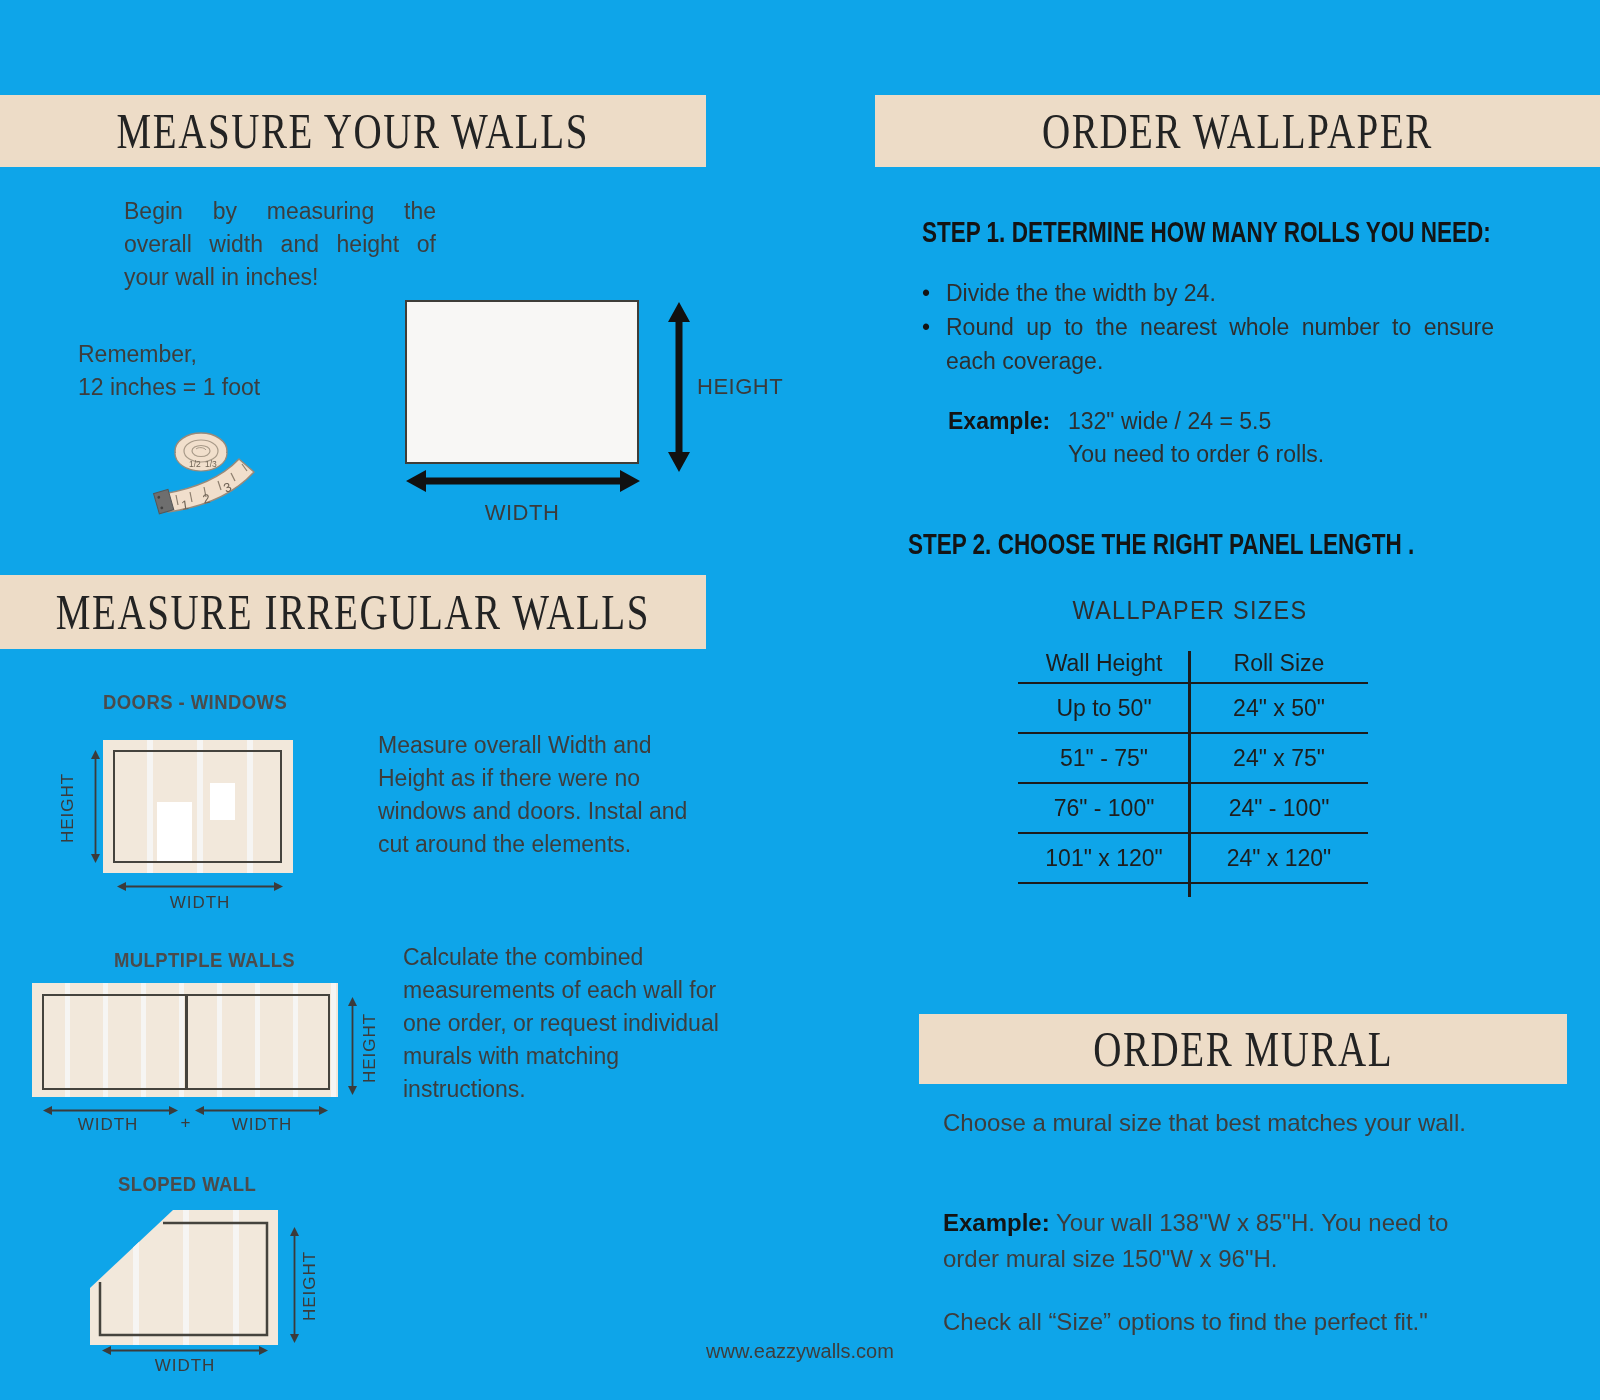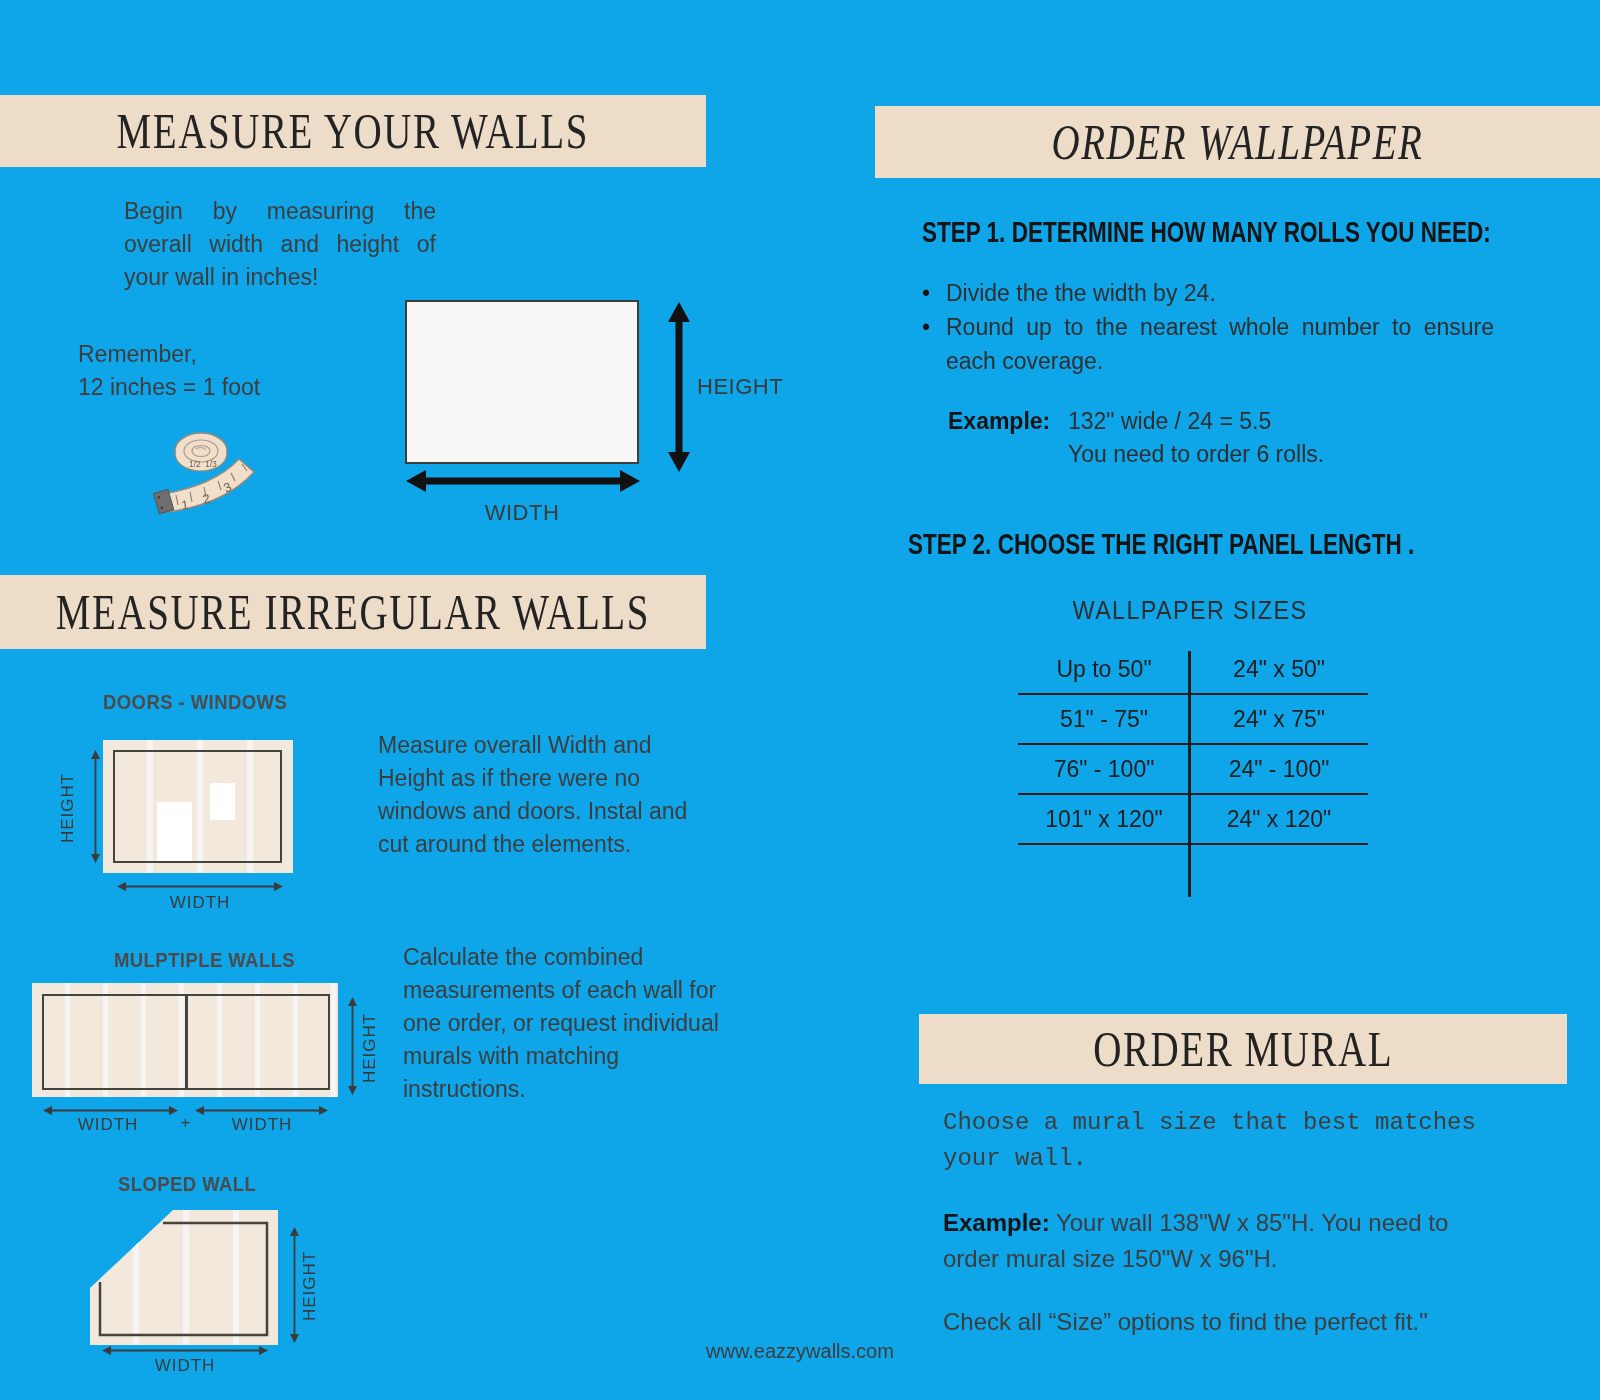--- a/index.html
+++ b/index.html
@@ -193,21 +193,21 @@
       <polygon points="6.5,116 11,107 2,107" fill="#3b3b3b"></polygon>
   </svg>
   <div class="vlabel" style="left:300px;top:1238px;height:95px;">HEIGHT</div>
   <svg style="left:102px;top:1344px;" width="166" height="13" viewBox="0 0 166 13">
     <line x1="4" y1="6.5" x2="162" y2="6.5" stroke="#3b3b3b" stroke-width="1.8"></line>
     <polygon points="0,6.5 9,2 9,11" fill="#3b3b3b"></polygon>
       <polygon points="166,6.5 157,2 157,11" fill="#3b3b3b"></polygon>
   </svg>
   <div class="dim-label" style="left:145px;top:1356px;width:80px;">WIDTH</div>
 
-  <div class="band" style="left:875px;top:106px;width:725px;height:72px;font-style:italic;">
+  <div class="band" style="left:875px;top:95px;width:725px;height:72px;">
     <span class="display">ORDER WALLPAPER</span>
   </div>
 
   <div class="step-heading" style="left:922px;top:215px;">STEP 1. DETERMINE HOW MANY ROLLS YOU NEED:</div>
 
   <div style="position:absolute;left:922px;top:276px;width:572px;">
     <div class="bullet-row">
       <span class="bullet-dot">•</span>
       <span class="bullet-text">Divide the the width by 24.</span>
     </div>
@@ -222,20 +222,24 @@
     <span>132" wide / 24 = 5.5</span>
     <span></span>
     <span>You need to order 6 rolls.</span>
   </div>
 
   <div class="step-heading" style="left:908px;top:527px;">STEP 2. CHOOSE THE RIGHT PANEL LENGTH .</div>
 
   <div class="table-title" style="left:1010px;top:595px;width:360px;">WALLPAPER SIZES</div>
 
   <div class="wp-table" style="left:1018px;top:645px;width:350px;">
+    <div class="wp-row hdr" style="height:37px;">
+      <div class="wp-cell c1">Wall Height</div>
+      <div class="wp-cell c2">Roll Size</div>
+    </div>
     <div class="wp-row" style="height:48px;">
       <div class="wp-cell c1">Up to 50"</div>
       <div class="wp-cell c2">24" x 50"</div>
     </div>
     <div class="wp-row" style="height:48px;">
       <div class="wp-cell c1">51" - 75"</div>
       <div class="wp-cell c2">24" x  75"</div>
     </div>
     <div class="wp-row" style="height:48px;">
       <div class="wp-cell c1">76" - 100"</div>
@@ -245,21 +249,21 @@
       <div class="wp-cell c1">101" x 120"</div>
       <div class="wp-cell c2">24" x 120"</div>
     </div>
     <div class="wp-vline" style="left:170px;top:6px;height:246px;"></div>
   </div>
 
   <div class="band" style="left:919px;top:1014px;width:648px;height:70px;">
     <span class="display">ORDER MURAL</span>
   </div>
 
-  <div class="para" style="left:943px;top:1105px;width:545px;font-size:24px;line-height:36px;font-family:Liberation Mono, monospace;">Choose a mural size that best matches your wall.</div>
+  <div class="para" style="left:943px;top:1105px;width:545px;font-size:24px;line-height:36px;">Choose a mural size that best matches your wall.</div>
 
   <div class="para" style="left:943px;top:1205px;width:560px;font-size:24px;line-height:36px;">
     <span class="bold-inline">Example:</span>
     <span>Your wall 138"W x 85"H. You need to order mural size 150"W x 96"H.</span>
   </div>
 
   <div class="para" style="left:943px;top:1305px;width:580px;font-size:24px;">Check all “Size” options to find the perfect fit."</div>
 
   <div class="footer" style="left:640px;top:1340px;width:320px;text-align:center;">www.eazzywalls.com</div>
 

